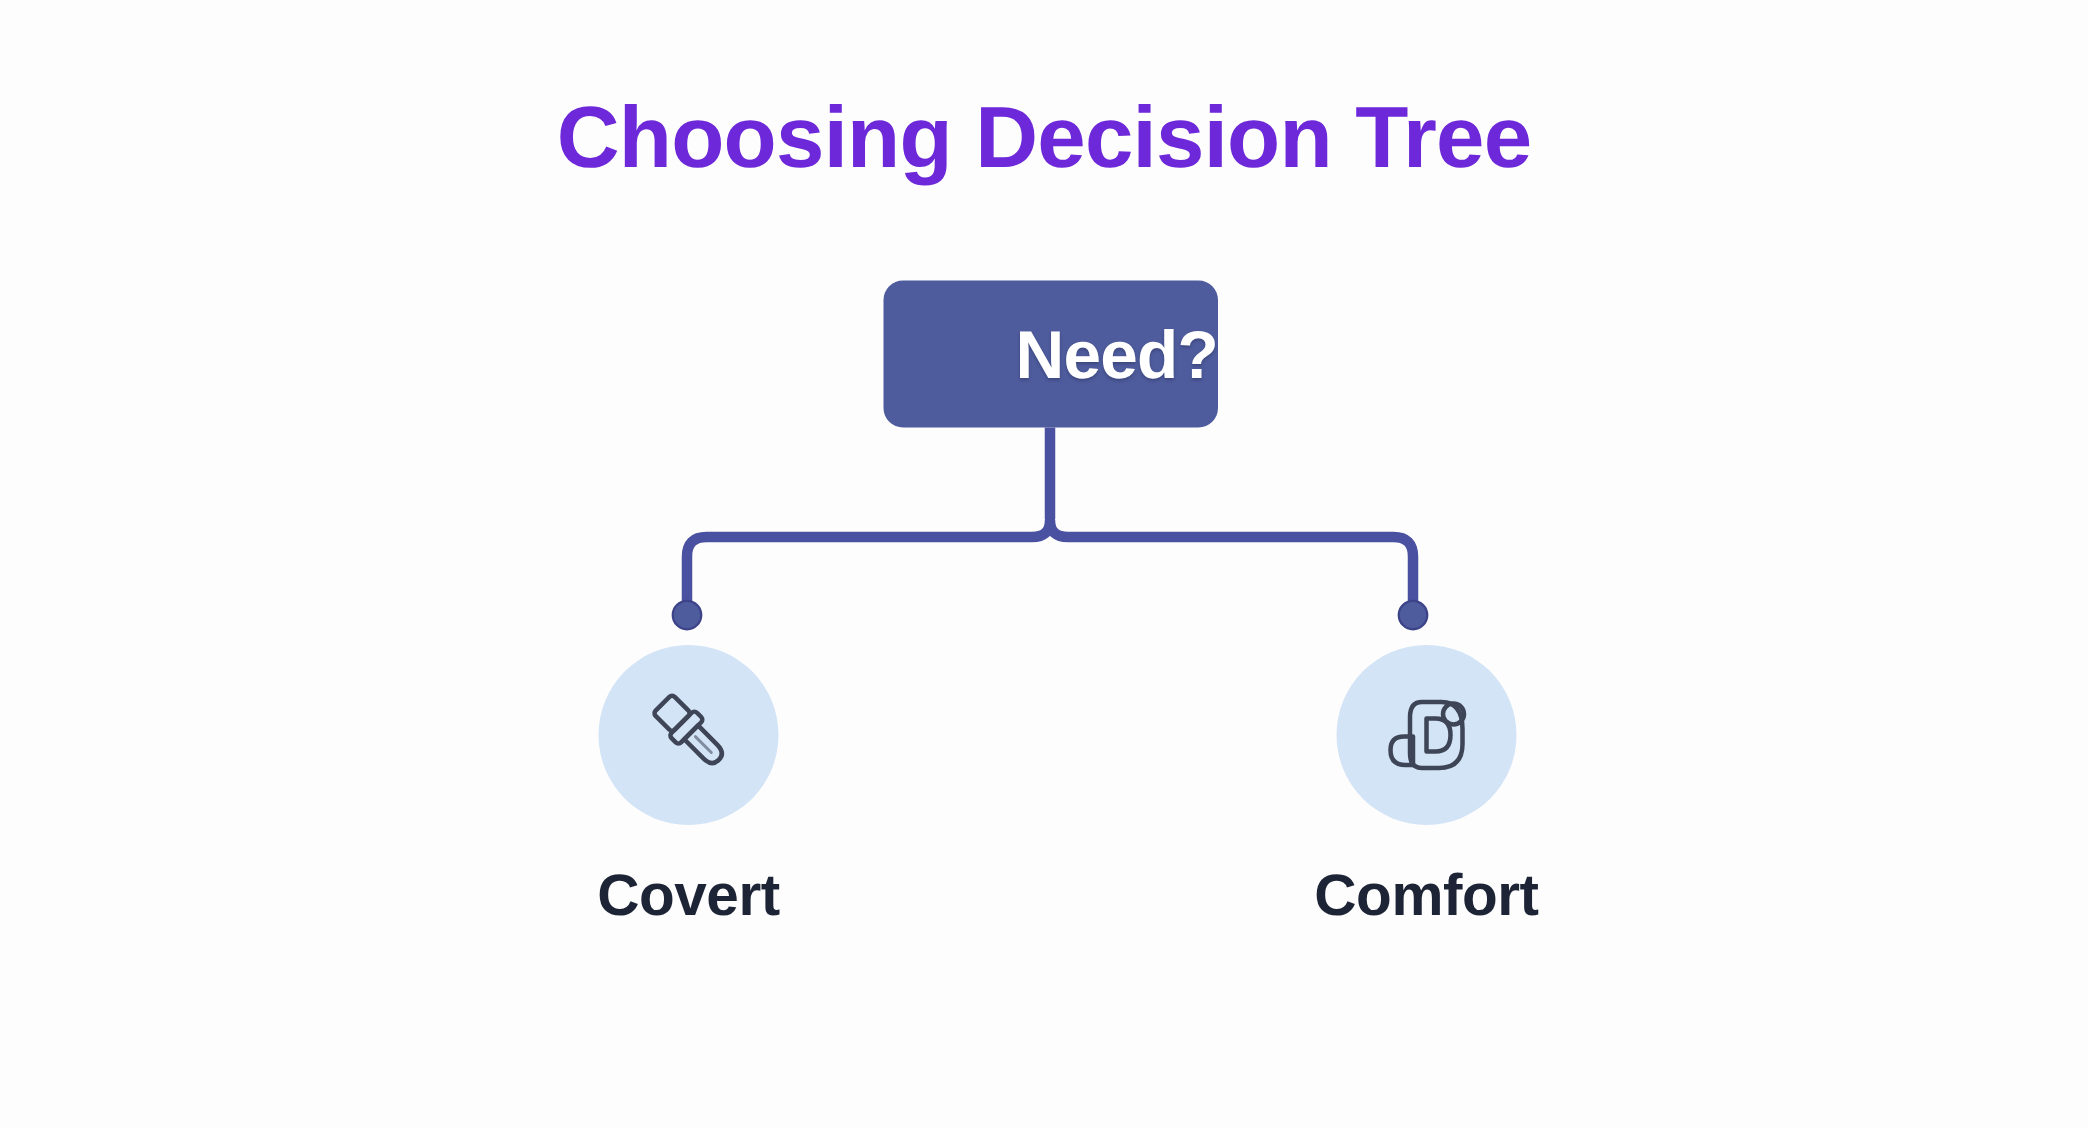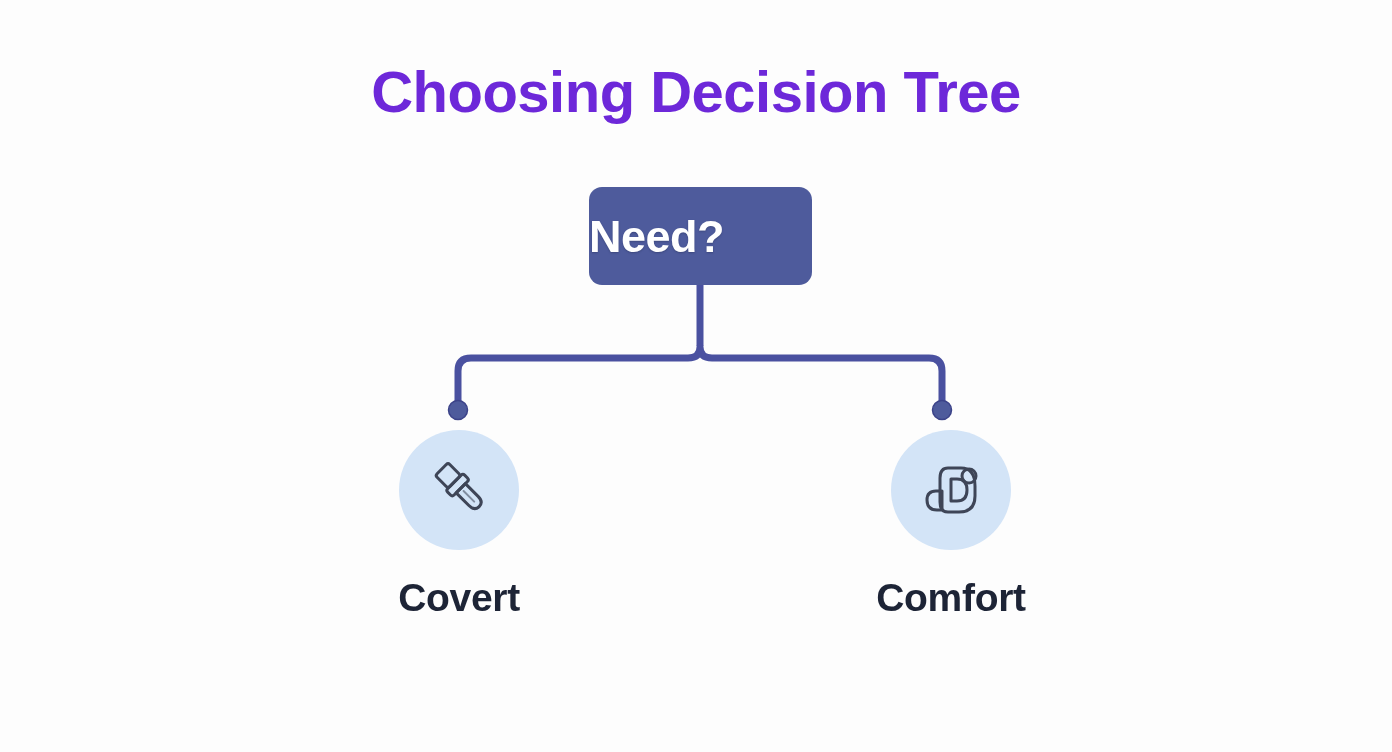--- a/index.html
+++ b/index.html
@@ -51,21 +51,21 @@
   .root-node {
     position: absolute;
     left: 589px;
     top: 187px;
     width: 223px;
     height: 98px;
     background: #4e5b9c;
     border-radius: 13px;
     display: flex;
     align-items: center;
-    justify-content: flex-start;
+    justify-content: flex-end;
     box-sizing: border-box;
   }
   .root-node-label {
     color: #ffffff;
     font-size: 45px;
     font-weight: bold;
     letter-spacing: -0.5px;
     font-family: "Liberation Sans", sans-serif;
     text-shadow: 0 1px 2px rgba(30,38,70,0.35);
     line-height: 1;

